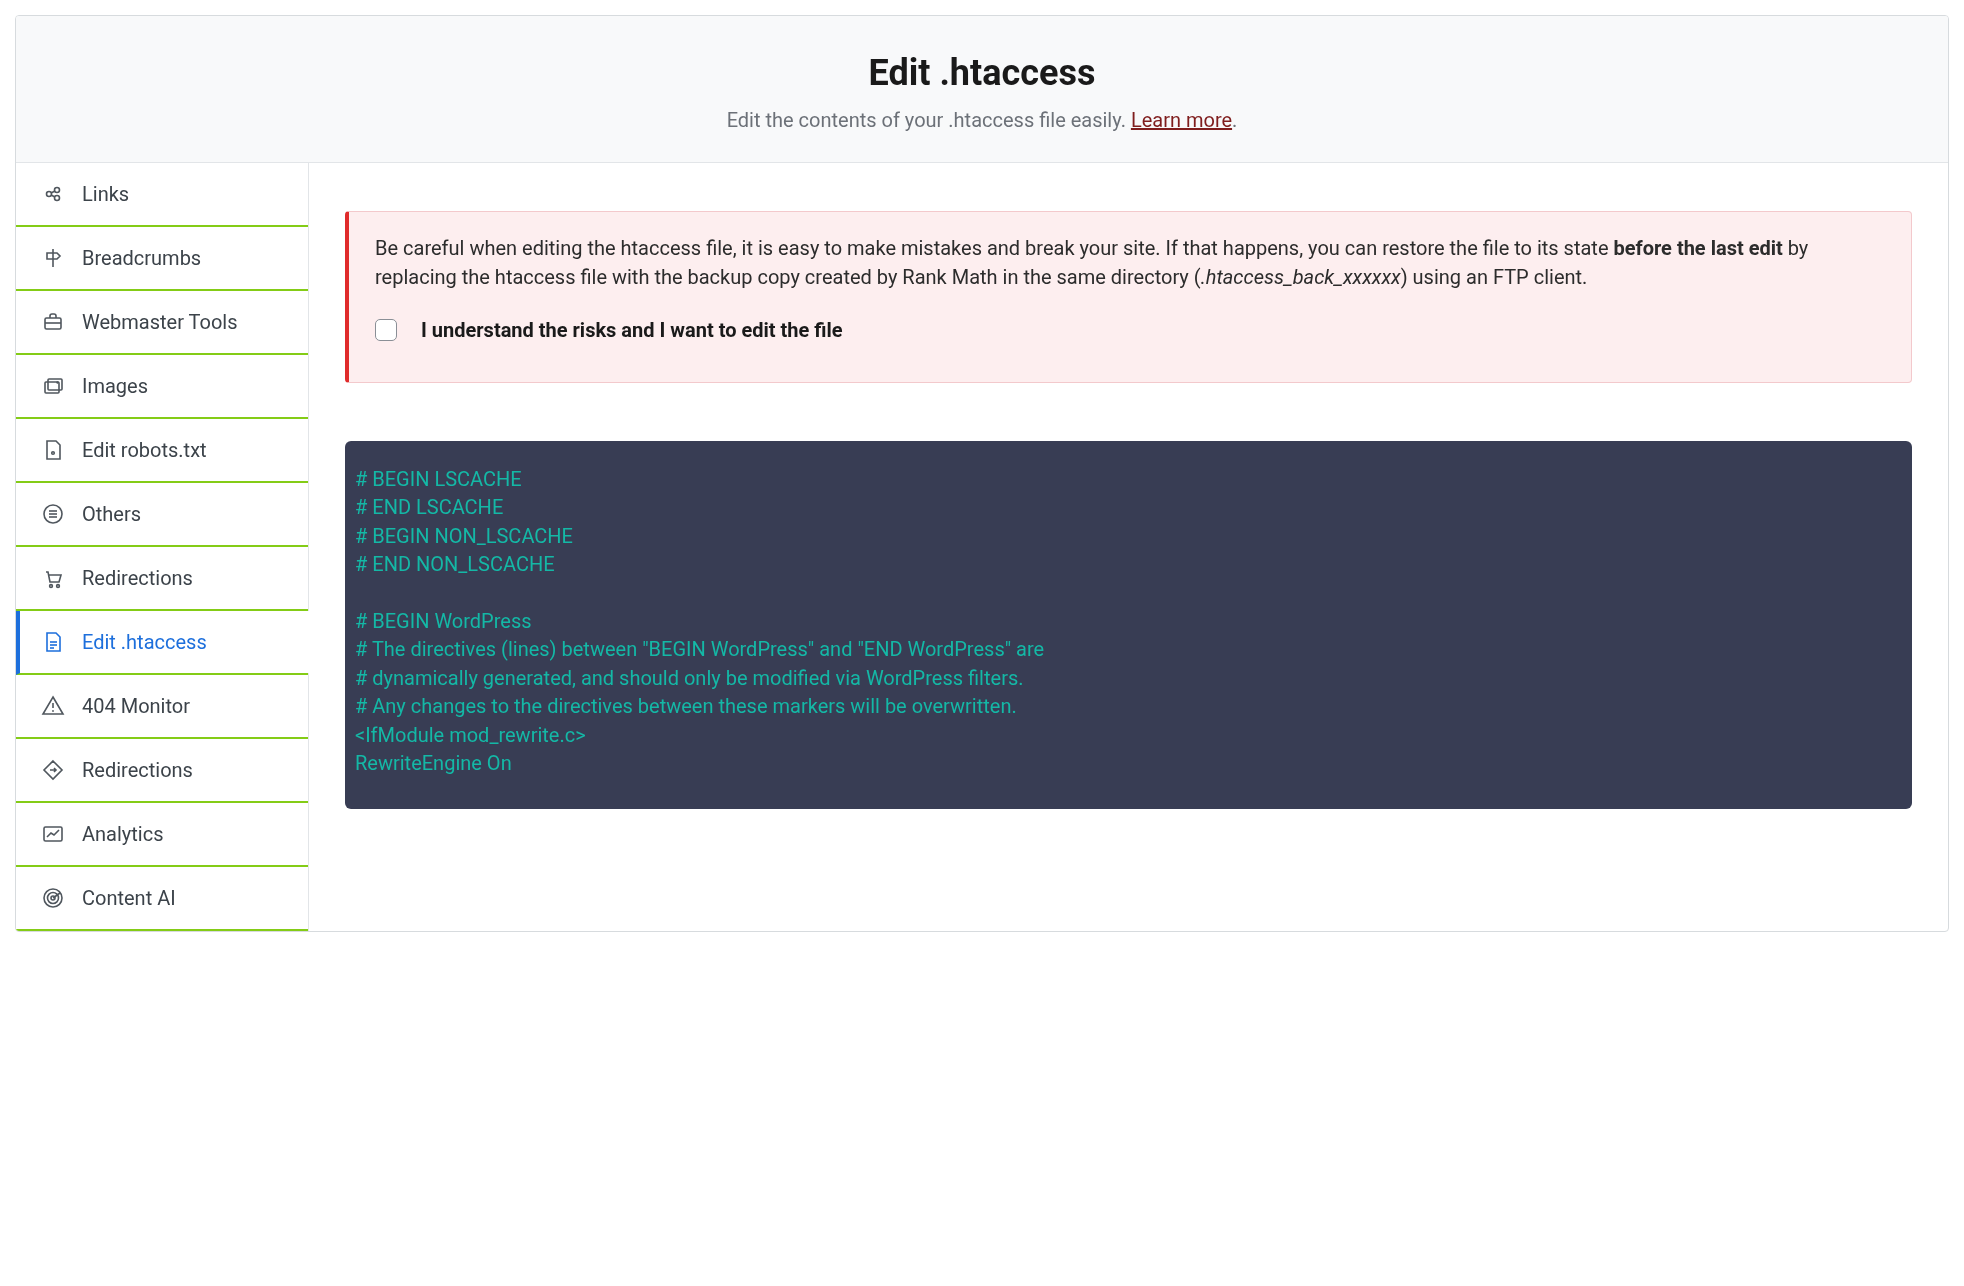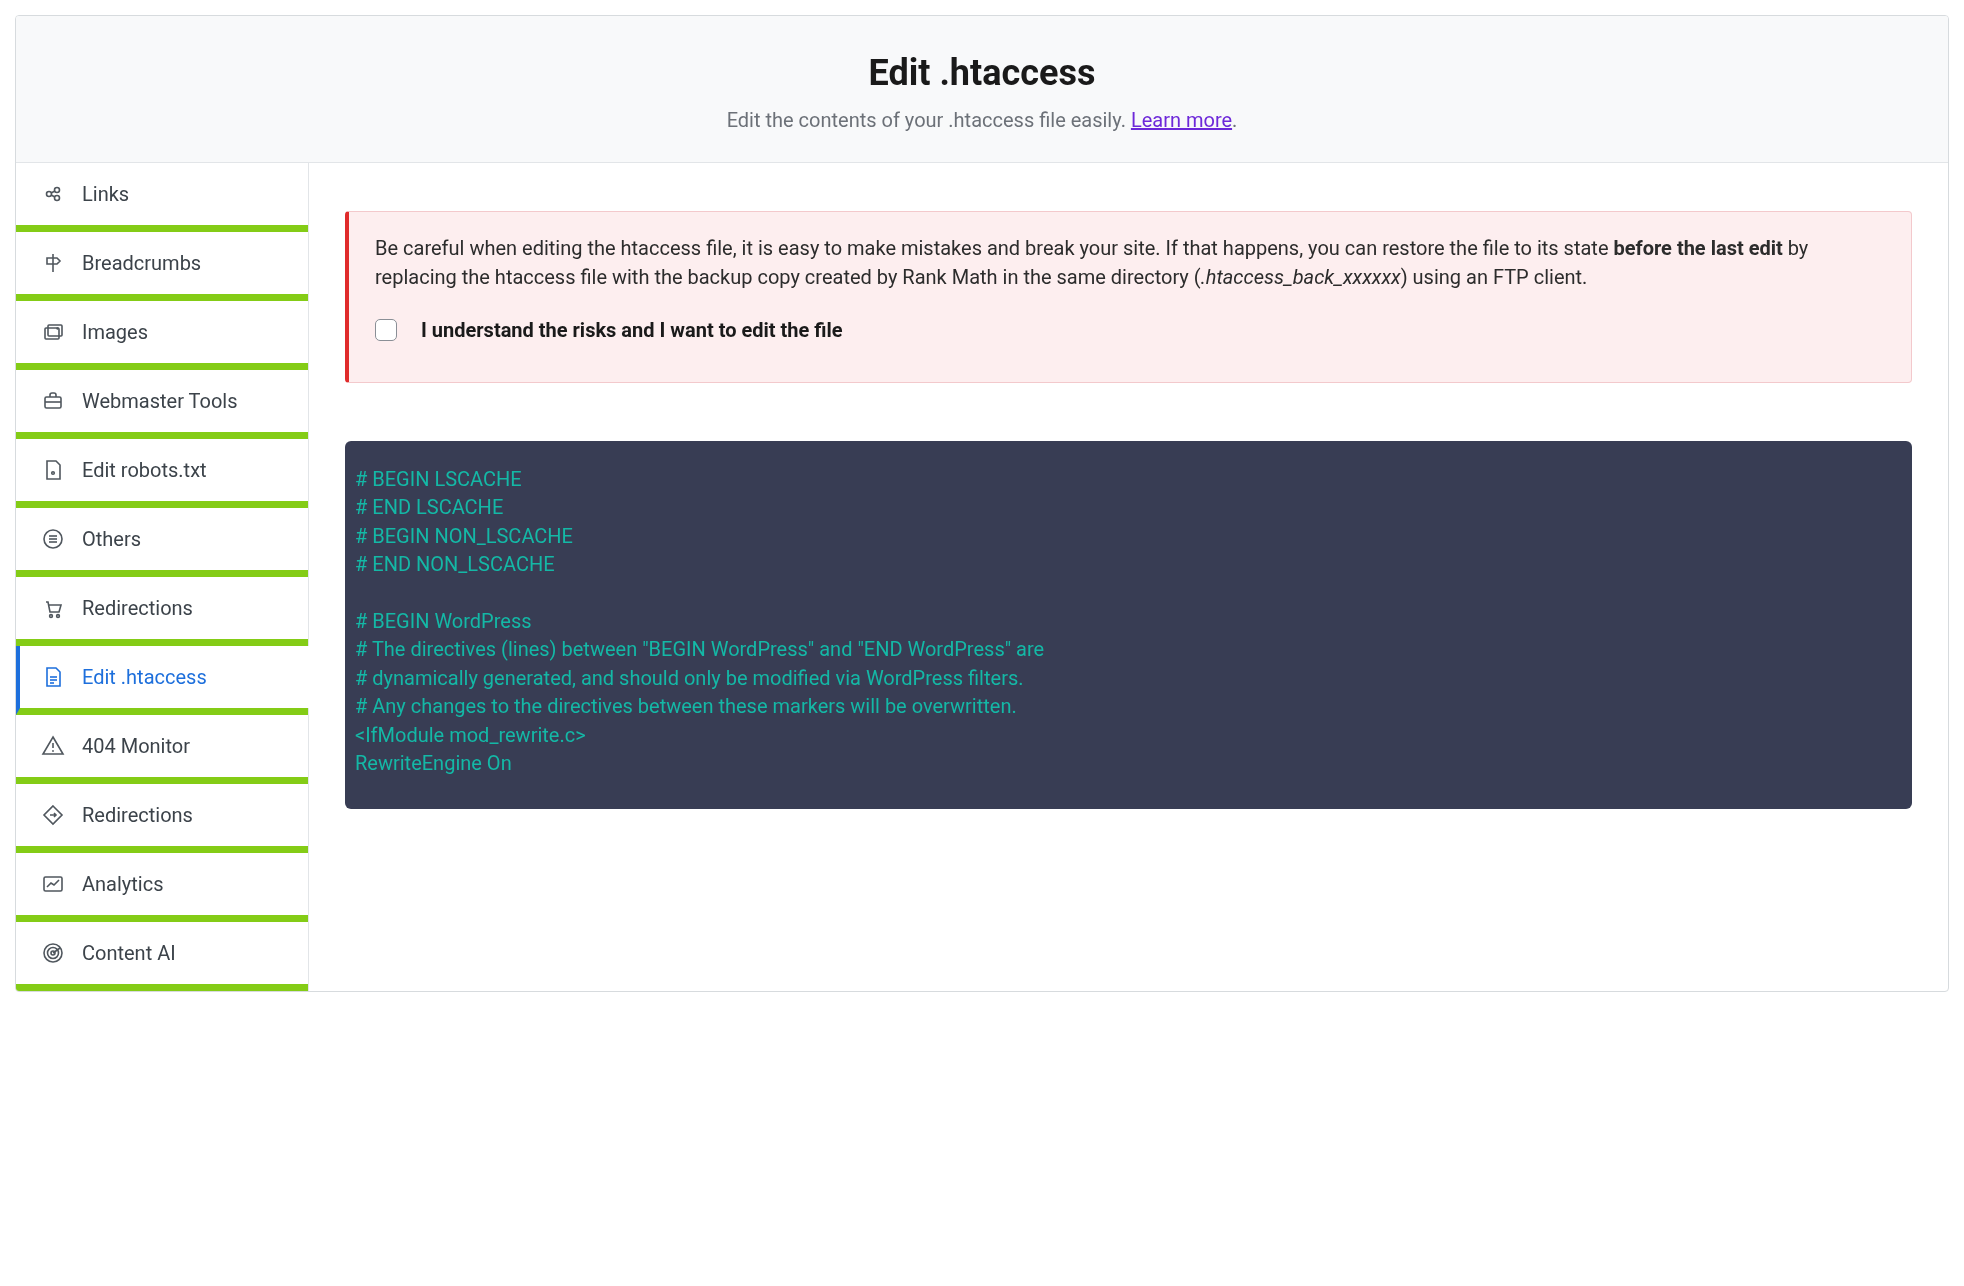--- a/index.html
+++ b/index.html
@@ -25,38 +25,38 @@
       font-size: 36px;
       font-weight: 700;
       color: #1a1a1a;
       margin-bottom: 14px;
     }
     .header p {
       font-size: 20px;
       color: #6c7178;
     }
     .header a {
-      color: #6d28d9;
+      color: #7f1d1d;
       text-decoration: underline;
     }
     .body {
       display: flex;
     }
     .sidebar {
       width: 293px;
       flex-shrink: 0;
       border-right: 1px solid #e2e5e8;
       background: #fff;
     }
     .sidebar-item {
       display: flex;
       align-items: center;
       gap: 16px;
       padding: 18px 20px 18px 24px;
-      border-bottom: 7px solid #84cc16;
+      border-bottom: 2px solid #84cc16;
       cursor: pointer;
       font-size: 20px;
       color: #3c434a;
       position: relative;
     }
     .sidebar-item.active {
       color: #1d6fdc;
       border-left: 4px solid #1d6fdc;
       padding-left: 20px;
       background: #fff;
@@ -164,36 +164,36 @@
             <svg viewBox="0 0 24 24">
               <line x1="12" y1="3" x2="12" y2="21"></line>
               <path d="M6 7 h10 l3 3 l-3 3 H6 z"></path>
             </svg>
           </span>
           <span>Breadcrumbs</span>
         </div>
         <div class="sidebar-item">
           <span class="sidebar-icon">
             <svg viewBox="0 0 24 24">
+              <rect x="4" y="8" width="16" height="11" rx="1.5"></rect>
+              <path d="M9 8 V6 a2 2 0 0 1 2 -2 h2 a2 2 0 0 1 2 2 V8"></path>
+              <line x1="4" y1="13" x2="20" y2="13"></line>
+            </svg>
+          </span>
+          <span>Webmaster Tools</span>
+        </div>
+        <div class="sidebar-item">
+          <span class="sidebar-icon">
+            <svg viewBox="0 0 24 24">
               <rect x="4" y="8" width="14" height="11" rx="1"></rect>
               <rect x="7" y="5" width="14" height="11" rx="1"></rect>
               <circle cx="16.5" cy="8.5" r="1.2" fill="currentColor" stroke="none"></circle>
             </svg>
           </span>
           <span>Images</span>
-        </div>
-        <div class="sidebar-item">
-          <span class="sidebar-icon">
-            <svg viewBox="0 0 24 24">
-              <rect x="4" y="8" width="16" height="11" rx="1.5"></rect>
-              <path d="M9 8 V6 a2 2 0 0 1 2 -2 h2 a2 2 0 0 1 2 2 V8"></path>
-              <line x1="4" y1="13" x2="20" y2="13"></line>
-            </svg>
-          </span>
-          <span>Webmaster Tools</span>
         </div>
         <div class="sidebar-item">
           <span class="sidebar-icon">
             <svg viewBox="0 0 24 24">
               <path d="M6 3 h9 l4 4 v14 H6 z"></path>
               <circle cx="12" cy="15" r="1.3"></circle>
             </svg>
           </span>
           <span>Edit robots.txt</span>
         </div>

